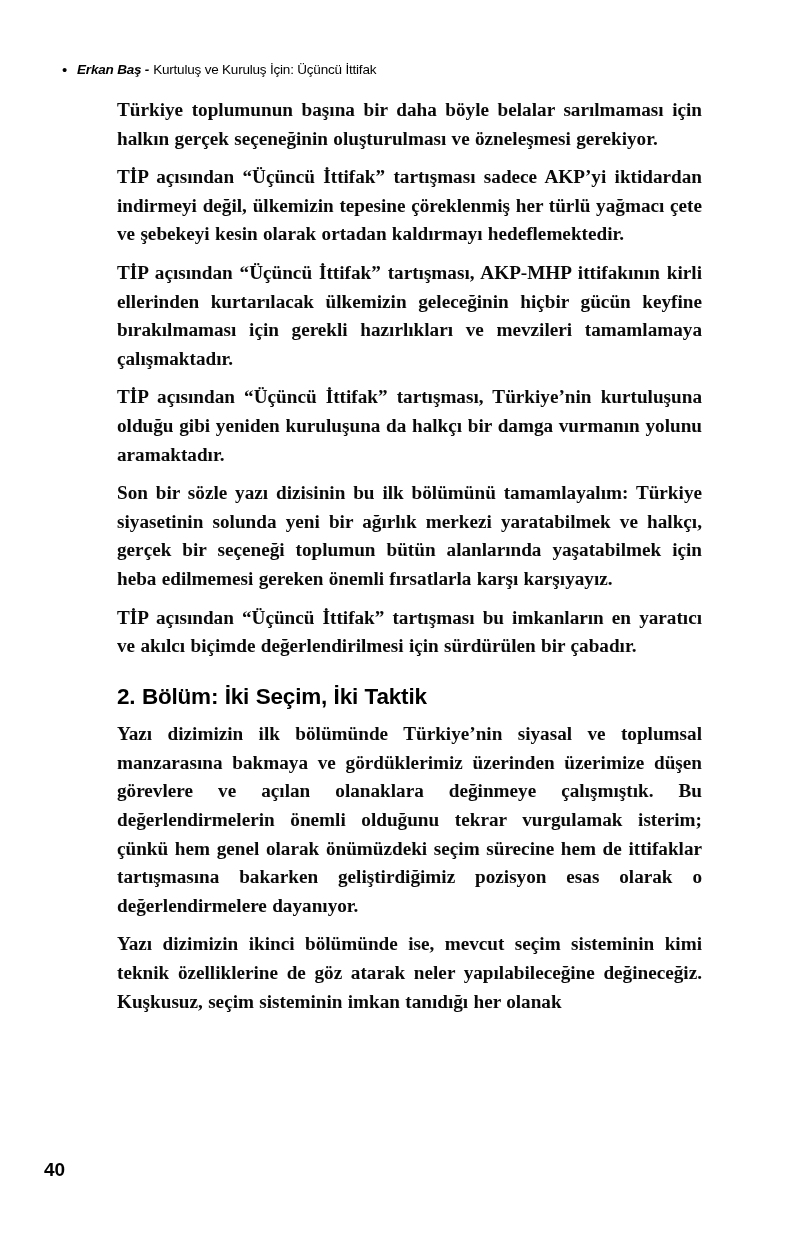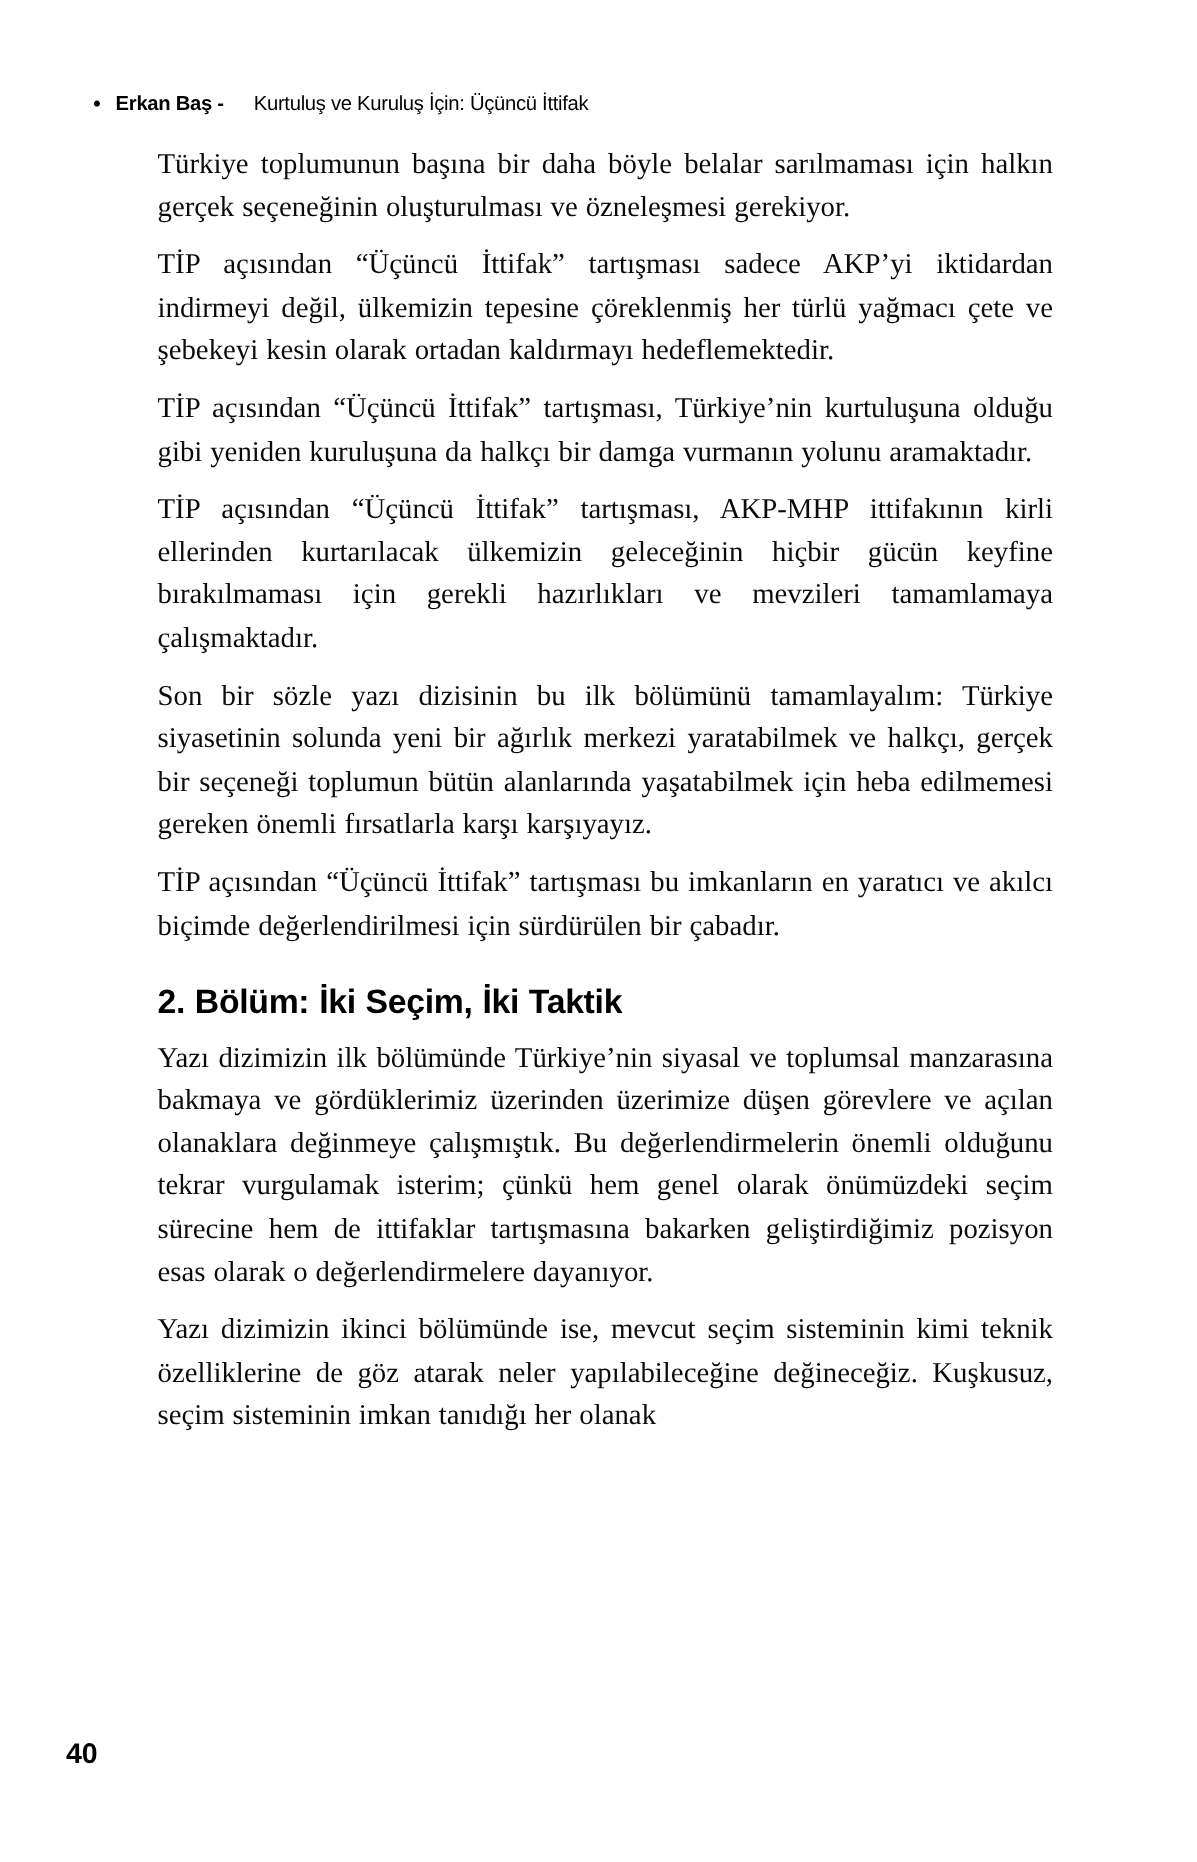--- a/index.html
+++ b/index.html
@@ -30,48 +30,50 @@
     white-space: nowrap;
   }
   .running-header .bullet {
     font-size: 15px;
     margin-right: 10px;
     position: relative;
     top: 1px;
   }
   .running-header .author {
     font-weight: 700;
-    margin-right: 20px;
+    margin-right: 4px;
+    font-style: italic;
   }
   .running-header .book-title {
     font-weight: 400;
   }
   .body-text {
     position: absolute;
     top: 96px;
     left: 105px;
     width: 597px;
     font-size: 19.2px;
     line-height: 28.6px;
     text-align: justify;
     hyphens: auto;
     -webkit-hyphens: auto;
     word-spacing: 0.5px;
     color: #0a0a0a;
   }
   .body-text p {
-    margin: 0 0 10px 0;
+    margin: 0 0 10px 12px;
+    font-weight: bold;
   }
   .section-heading {
     font-family: "Liberation Sans", sans-serif;
     font-weight: 700;
     font-size: 22.5px;
     letter-spacing: -0.2px;
     color: #000000;
-    margin: 22px 0 9px 0;
+    margin: 22px 0 9px 12px;
     text-align: left;
   }
   .page-footer {
     position: absolute;
     left: 44px;
     bottom: 60px;
     font-family: "Liberation Sans", sans-serif;
     font-weight: 700;
     font-size: 19px;
     color: #000000;
@@ -84,22 +86,22 @@
 
   <header class="running-header">
     <span class="bullet">•</span>
     <span class="author">Erkan Baş -</span>
     <span class="book-title">Kurtuluş ve Kuruluş İçin: Üçüncü İttifak</span>
   </header>
 
   <main class="body-text">
     <p>Türkiye toplumunun başına bir daha böyle belalar sarılmaması için halkın gerçek seçeneğinin oluşturulması ve özneleşmesi gerekiyor.</p>
     <p>TİP açısından “Üçüncü İttifak” tartışması sadece AKP’yi iktidardan indirmeyi değil, ülkemizin tepesine çöreklenmiş her türlü yağmacı çete ve şebekeyi kesin olarak ortadan kaldırmayı hedeflemektedir.</p>
+    <p>TİP açısından “Üçüncü İttifak” tartışması, AKP-MHP ittifakının kirli ellerinden kurtarılacak ülkemizin geleceğinin hiçbir gücün keyfine bırakılmaması için gerekli hazırlıkları ve mevzileri tamamlamaya çalışmaktadır.</p>
     <p>TİP açısından “Üçüncü İttifak” tartışması, Türkiye’nin kurtuluşuna olduğu gibi yeniden kuruluşuna da halkçı bir damga vurmanın yolunu aramaktadır.</p>
-    <p>TİP açısından “Üçüncü İttifak” tartışması, AKP-MHP ittifakının kirli ellerinden kurtarılacak ülkemizin geleceğinin hiçbir gücün keyfine bırakılmaması için gerekli hazırlıkları ve mevzileri tamamlamaya çalışmaktadır.</p>
     <p>Son bir sözle yazı dizisinin bu ilk bölümünü tamamlayalım: Türkiye siyasetinin solunda yeni bir ağırlık merkezi yaratabilmek ve halkçı, gerçek bir seçeneği toplumun bütün alanlarında yaşatabilmek için heba edilmemesi gereken önemli fırsatlarla karşı karşıyayız.</p>
     <p>TİP açısından “Üçüncü İttifak” tartışması bu imkanların en yaratıcı ve akılcı biçimde değerlendirilmesi için sürdürülen bir çabadır.</p>
 
     <h2 class="section-heading">2. Bölüm: İki Seçim, İki Taktik</h2>
 
     <p>Yazı dizimizin ilk bölümünde Türkiye’nin siyasal ve toplumsal manzarasına bakmaya ve gördüklerimiz üzerinden üzerimize düşen görevlere ve açılan olanaklara değinmeye çalışmıştık. Bu değerlendirmelerin önemli olduğunu tekrar vurgulamak isterim; çünkü hem genel olarak önümüzdeki seçim sürecine hem de ittifaklar tartışmasına bakarken geliştirdiğimiz pozisyon esas olarak o değerlendirmelere dayanıyor.</p>
     <p>Yazı dizimizin ikinci bölümünde ise, mevcut seçim sisteminin kimi teknik özelliklerine de göz atarak neler yapılabileceğine değineceğiz. Kuşkusuz, seçim sisteminin imkan tanıdığı her olanak</p>
   </main>
 
   <footer class="page-footer">

